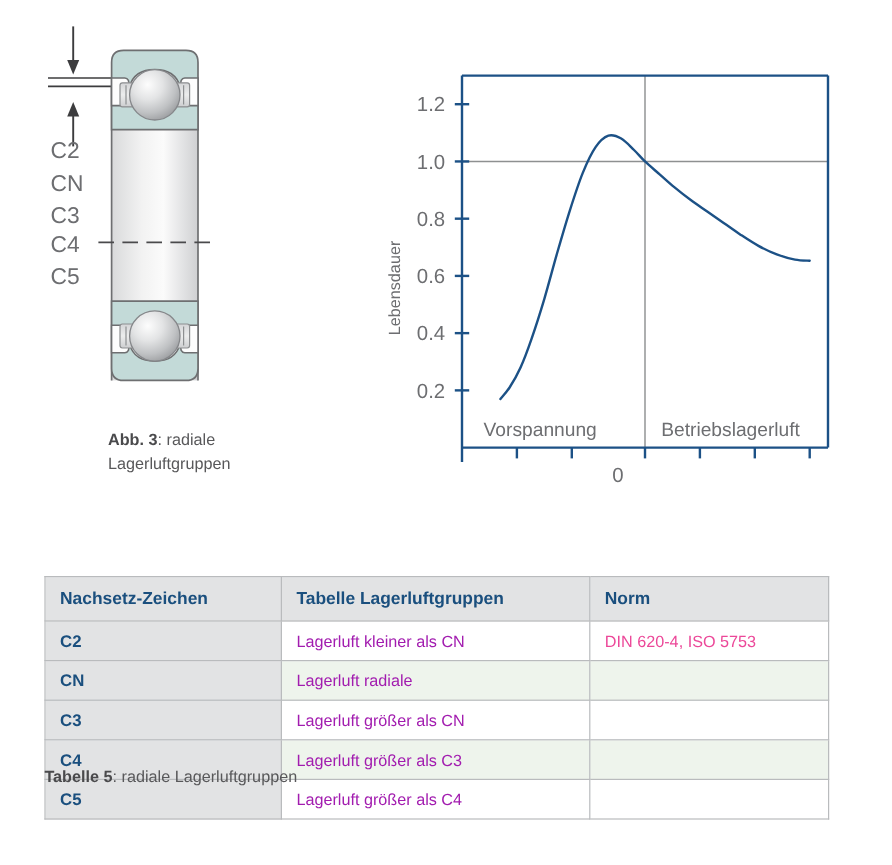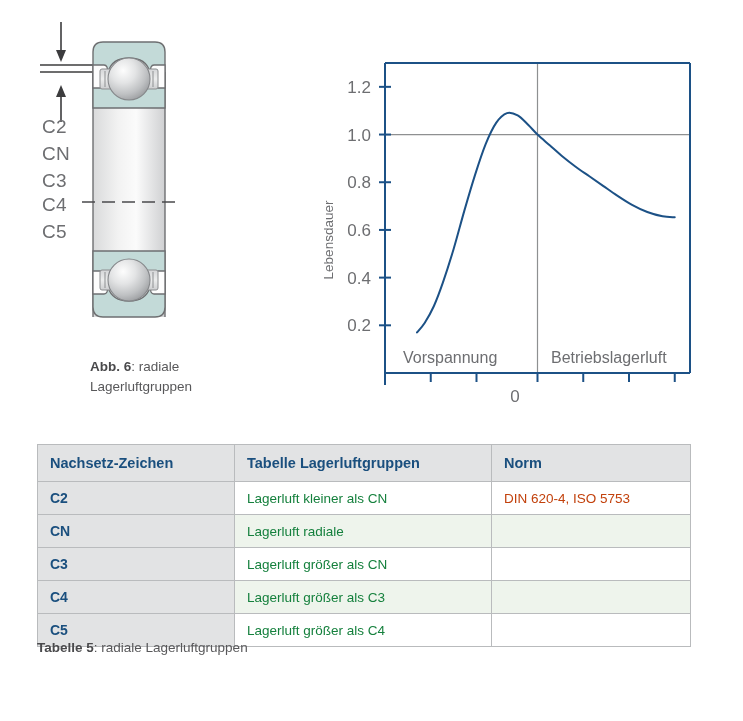--- a/index.html
+++ b/index.html
@@ -63,21 +63,21 @@
   #chart-svg {
     position: absolute;
     left: 0;
     top: 0;
   }
 
   
   #data-table {
     position: absolute;
     left: 37px;
-    top: 444px;
+    top: 480px;
     width: 654px;
     border-collapse: collapse;
     font-size: 13.5px;
   }
   #data-table th,
   #data-table td {
     border: 1px solid #b9bbbd;
     padding: 8px 12px;
     text-align: left;
     vertical-align: middle;
@@ -93,25 +93,25 @@
   }
   #data-table td.code-cell {
     background: #e2e3e4;
     color: #1a4f7e;
     font-weight: bold;
     font-size: 14px;
     width: 172px;
   }
   #data-table td.desc-cell {
     width: 232px;
-    color: #15803d;
+    color: #a21caf;
     margin-top: 16px;
   }
   #data-table td.norm-cell {
-    color: #c2410c;
+    color: #ec4899;
   }
   #data-table tr.tinted td.desc-cell,
   #data-table tr.tinted td.norm-cell {
     background: #eef4ec;
   }
   #data-table tr.plain td.desc-cell,
   #data-table tr.plain td.norm-cell {
     background: #ffffff;
   }
 
@@ -216,21 +216,21 @@
     <line x1="82" y1="202" x2="180" y2="202" stroke="#4a4a4c" stroke-width="1.5" stroke-dasharray="13 7"></line>
   </svg>
 
   <div class="clearance-label" style="left:42px; top:116px;">C2</div>
   <div class="clearance-label" style="left:42px; top:143px;">CN</div>
   <div class="clearance-label" style="left:42px; top:170px;">C3</div>
   <div class="clearance-label" style="left:42px; top:194px;">C4</div>
   <div class="clearance-label" style="left:42px; top:221px;">C5</div>
 
   <div id="figure-caption">
-    <span class="cap-strong">Abb. 6</span><span>:  radiale Lagerluftgruppen</span>
+    <span class="cap-strong">Abb. 3</span><span>:  radiale Lagerluftgruppen</span>
   </div>
 </div>
 
 <div id="chart-panel">
   <svg id="chart-svg" width="410" height="390" viewBox="0 0 410 390">
 
     <g>
       <line id="grid-h" x1="80" y1="94.53846153846155" x2="385" y2="94.53846153846155" stroke="#8e9091" stroke-width="1.2"></line>
       <line id="grid-v" x1="232.5" y1="23" x2="232.5" y2="333" stroke="#8e9091" stroke-width="1.2"></line>
     </g>

